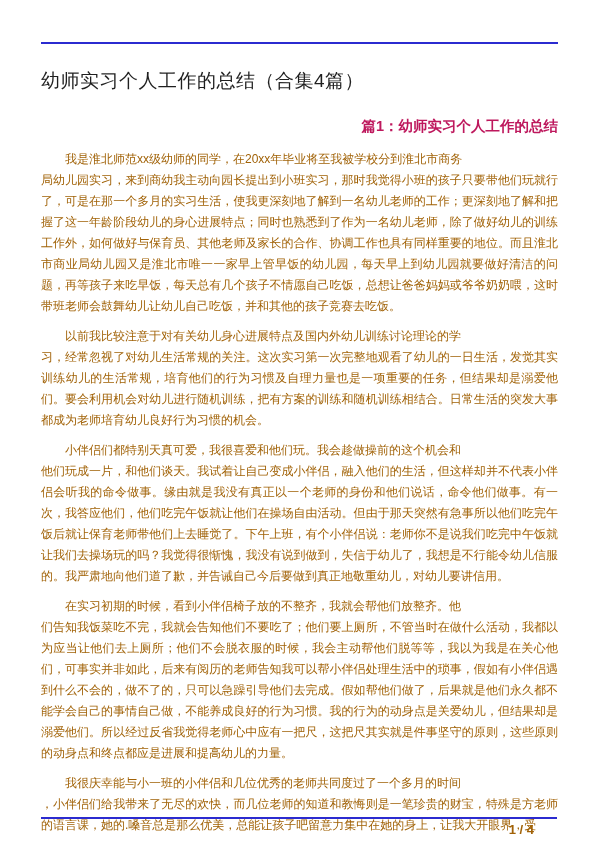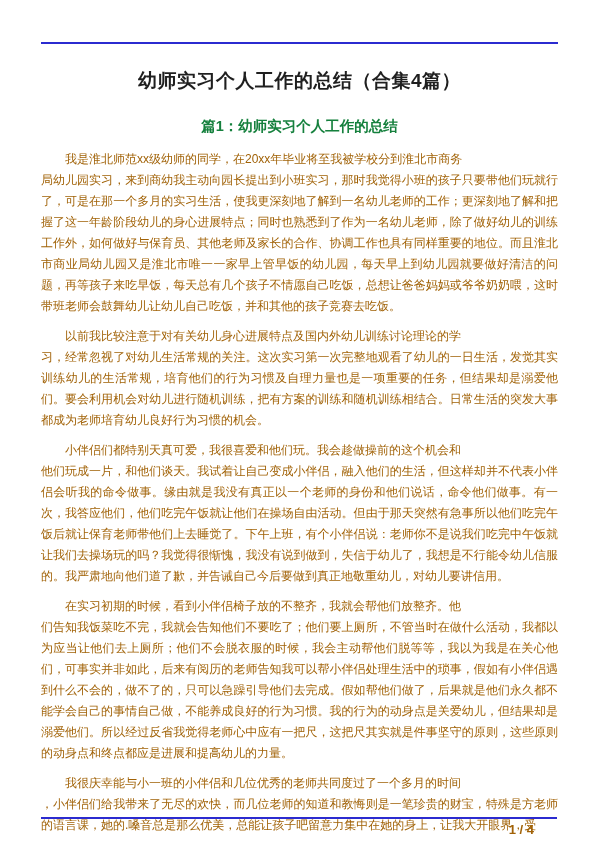--- a/index.html
+++ b/index.html
@@ -21,32 +21,31 @@
   .rule {
     border: none;
     border-top: 2px solid #2b2bd0;
     margin: 0;
   }
   .rule-top { margin-top: 42px; }
   .doc-title {
     margin: 24px 0 0 0;
     font-size: 19px;
     line-height: 26px;
-    font-weight: bold;
+    font-weight: normal;
     color: #1f1f1f;
-    text-align: center;
     letter-spacing: 0.5px;
   }
   .section-heading {
     margin: 23px 0 0 0;
     font-size: 14.5px;
     line-height: 19px;
     font-weight: bold;
-    color: #15803d;
-    text-align: center;
+    color: #be185d;
+    text-align: right;
   }
   .body p {
     margin: 9px 0 0 0;
     font-size: 12px;
     line-height: 21px;
     color: #a16207;
     text-align: justify;
     white-space: pre-wrap;
     word-break: break-all;
   }

